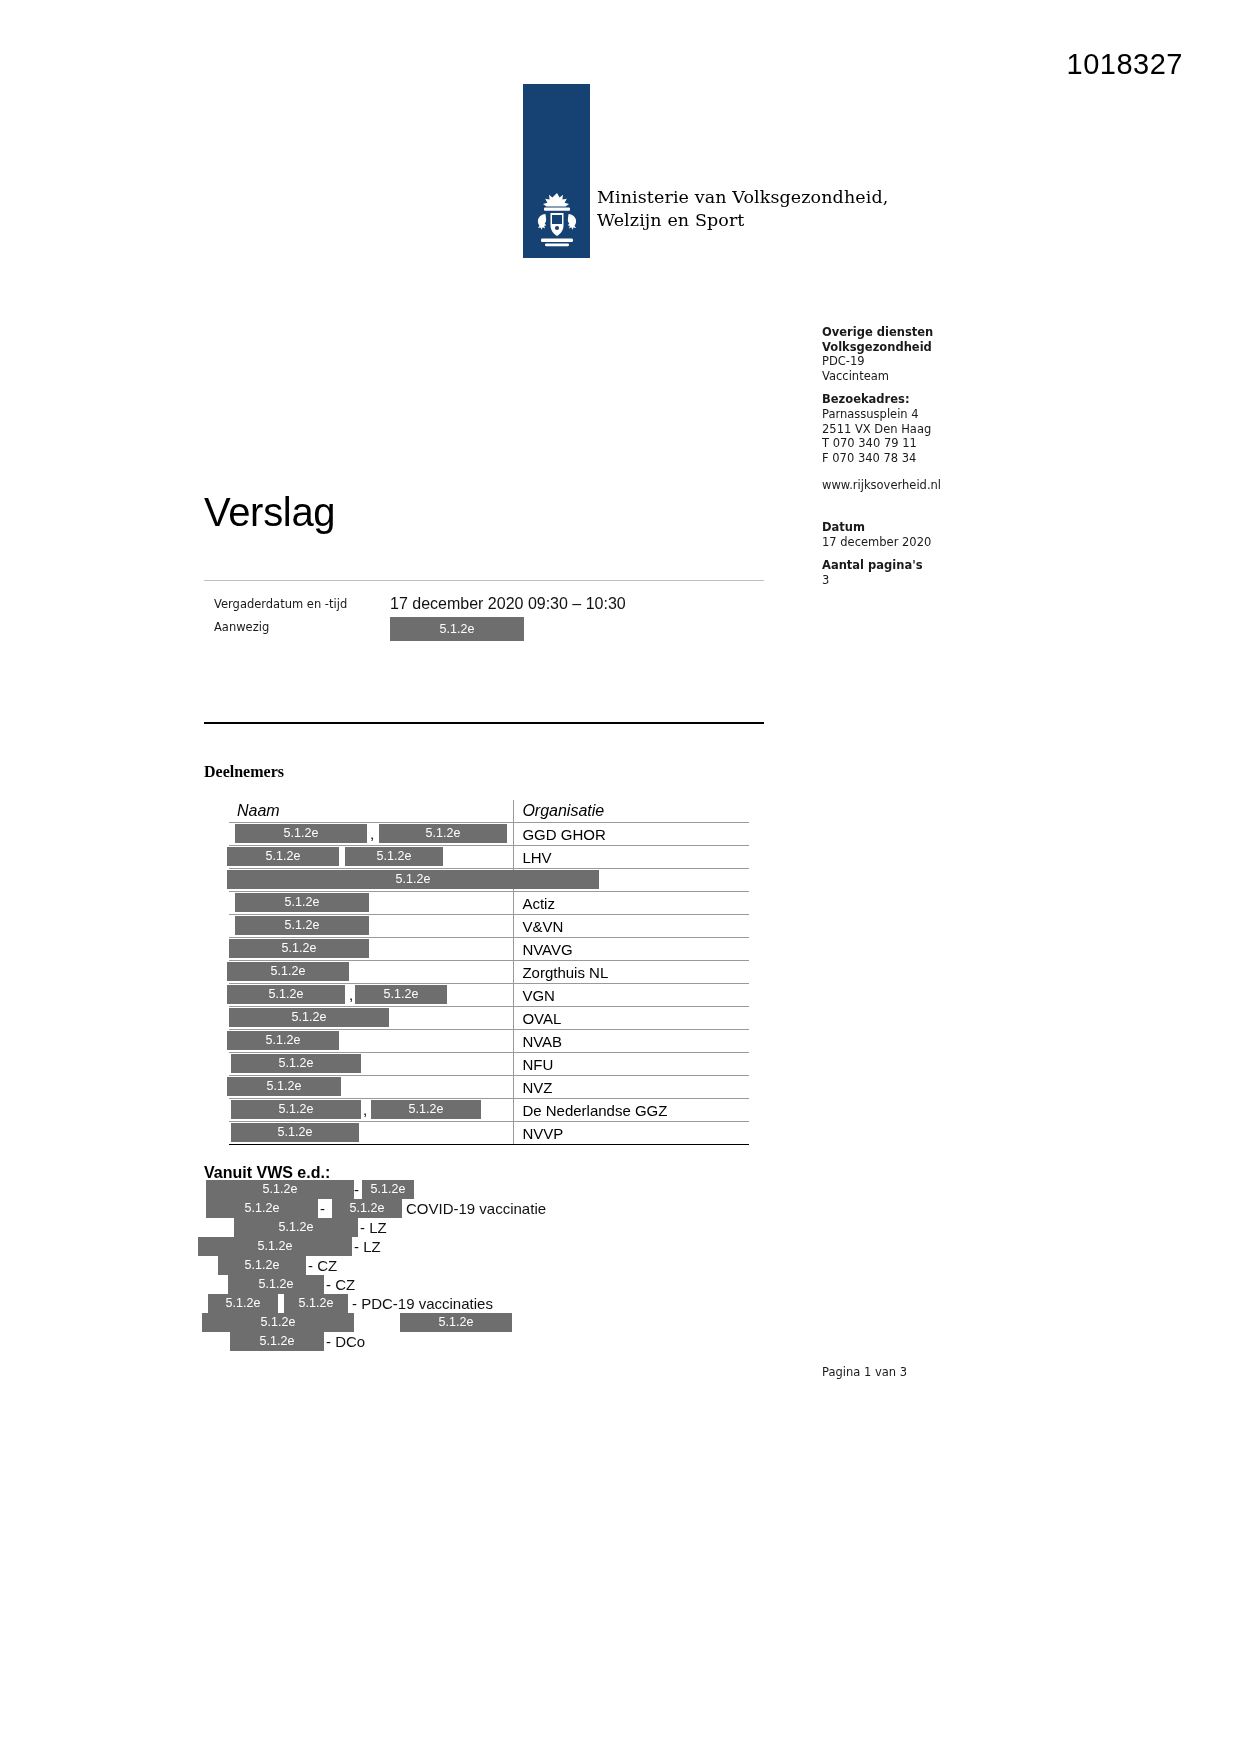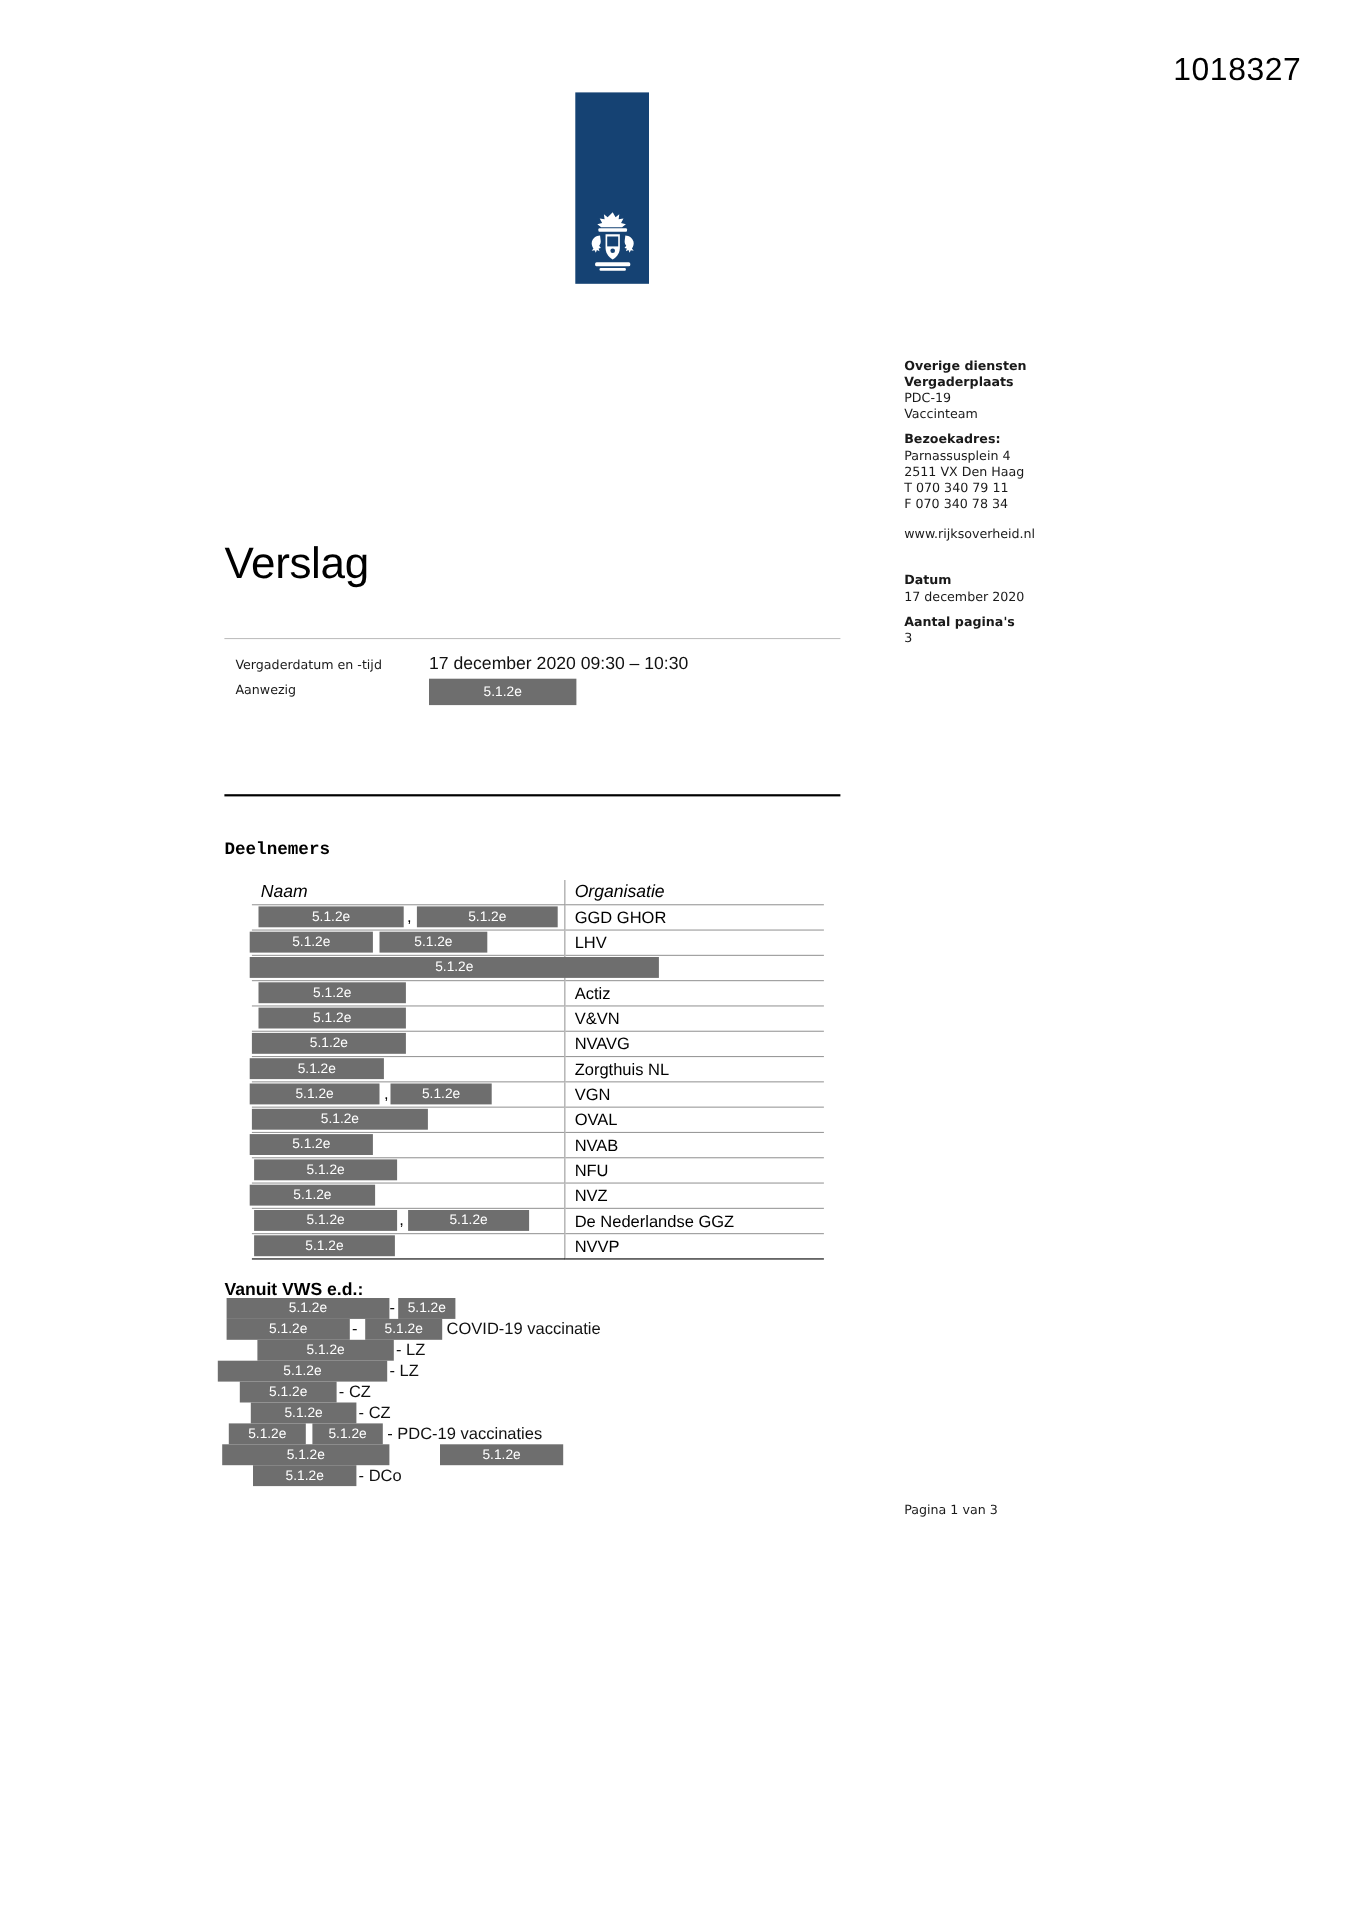--- a/index.html
+++ b/index.html
@@ -81,21 +81,21 @@
     font-size:12.5px;
     font-family:"Liberation Sans",sans-serif;
     line-height:19px;height:19px;
     vertical-align:middle;
     box-sizing:border-box;
   }
 
   
   .h-deel{
     position:absolute;left:204px;top:763px;
-    font-size:16px;font-weight:bold;font-family:Liberation Mono, monospace;
+    font-size:16px;font-weight:bold;font-family:Liberation Serif, serif;
   }
   .tbl{
     position:absolute;left:229px;top:800px;width:520px;
     border-collapse:collapse;
   }
   .tbl td{
     border-top:1px solid #9a9a9a;
     height:22px;padding:0;vertical-align:middle;
     font-size:15px;font-family:"Liberation Sans",sans-serif;
   }
@@ -151,24 +151,28 @@
 
         <rect x="10" y="47.5" width="32" height="3.6" rx="1.4"></rect>
         <rect x="14" y="52.6" width="24" height="2.6" rx="1.1"></rect>
       </g>
       <g fill="#154273">
         <rect x="21" y="24" width="10" height="9"></rect>
         <circle cx="26" cy="37" r="2.1"></circle>
       </g>
     </svg>
   </div>
+  <div class="logo-text">
+    <div>Ministerie van Volksgezondheid,</div>
+    <div>Welzijn en Sport</div>
+  </div>
 
   <div class="sidebar">
     <div class="sb-b">Overige diensten</div>
-    <div class="sb-b">Vergaderplaats</div>
+    <div class="sb-b">Volksgezondheid</div>
     <div>PDC-19</div>
     <div>Vaccinteam</div>
     <div class="sb-gap-s"></div>
     <div class="sb-b">Bezoekadres:</div>
     <div>Parnassusplein 4</div>
     <div>2511 VX  Den Haag</div>
     <div>T  070 340 79 11</div>
     <div>F  070 340 78 34</div>
     <div class="sb-gap"></div>
     <div>www.rijksoverheid.nl</div>

